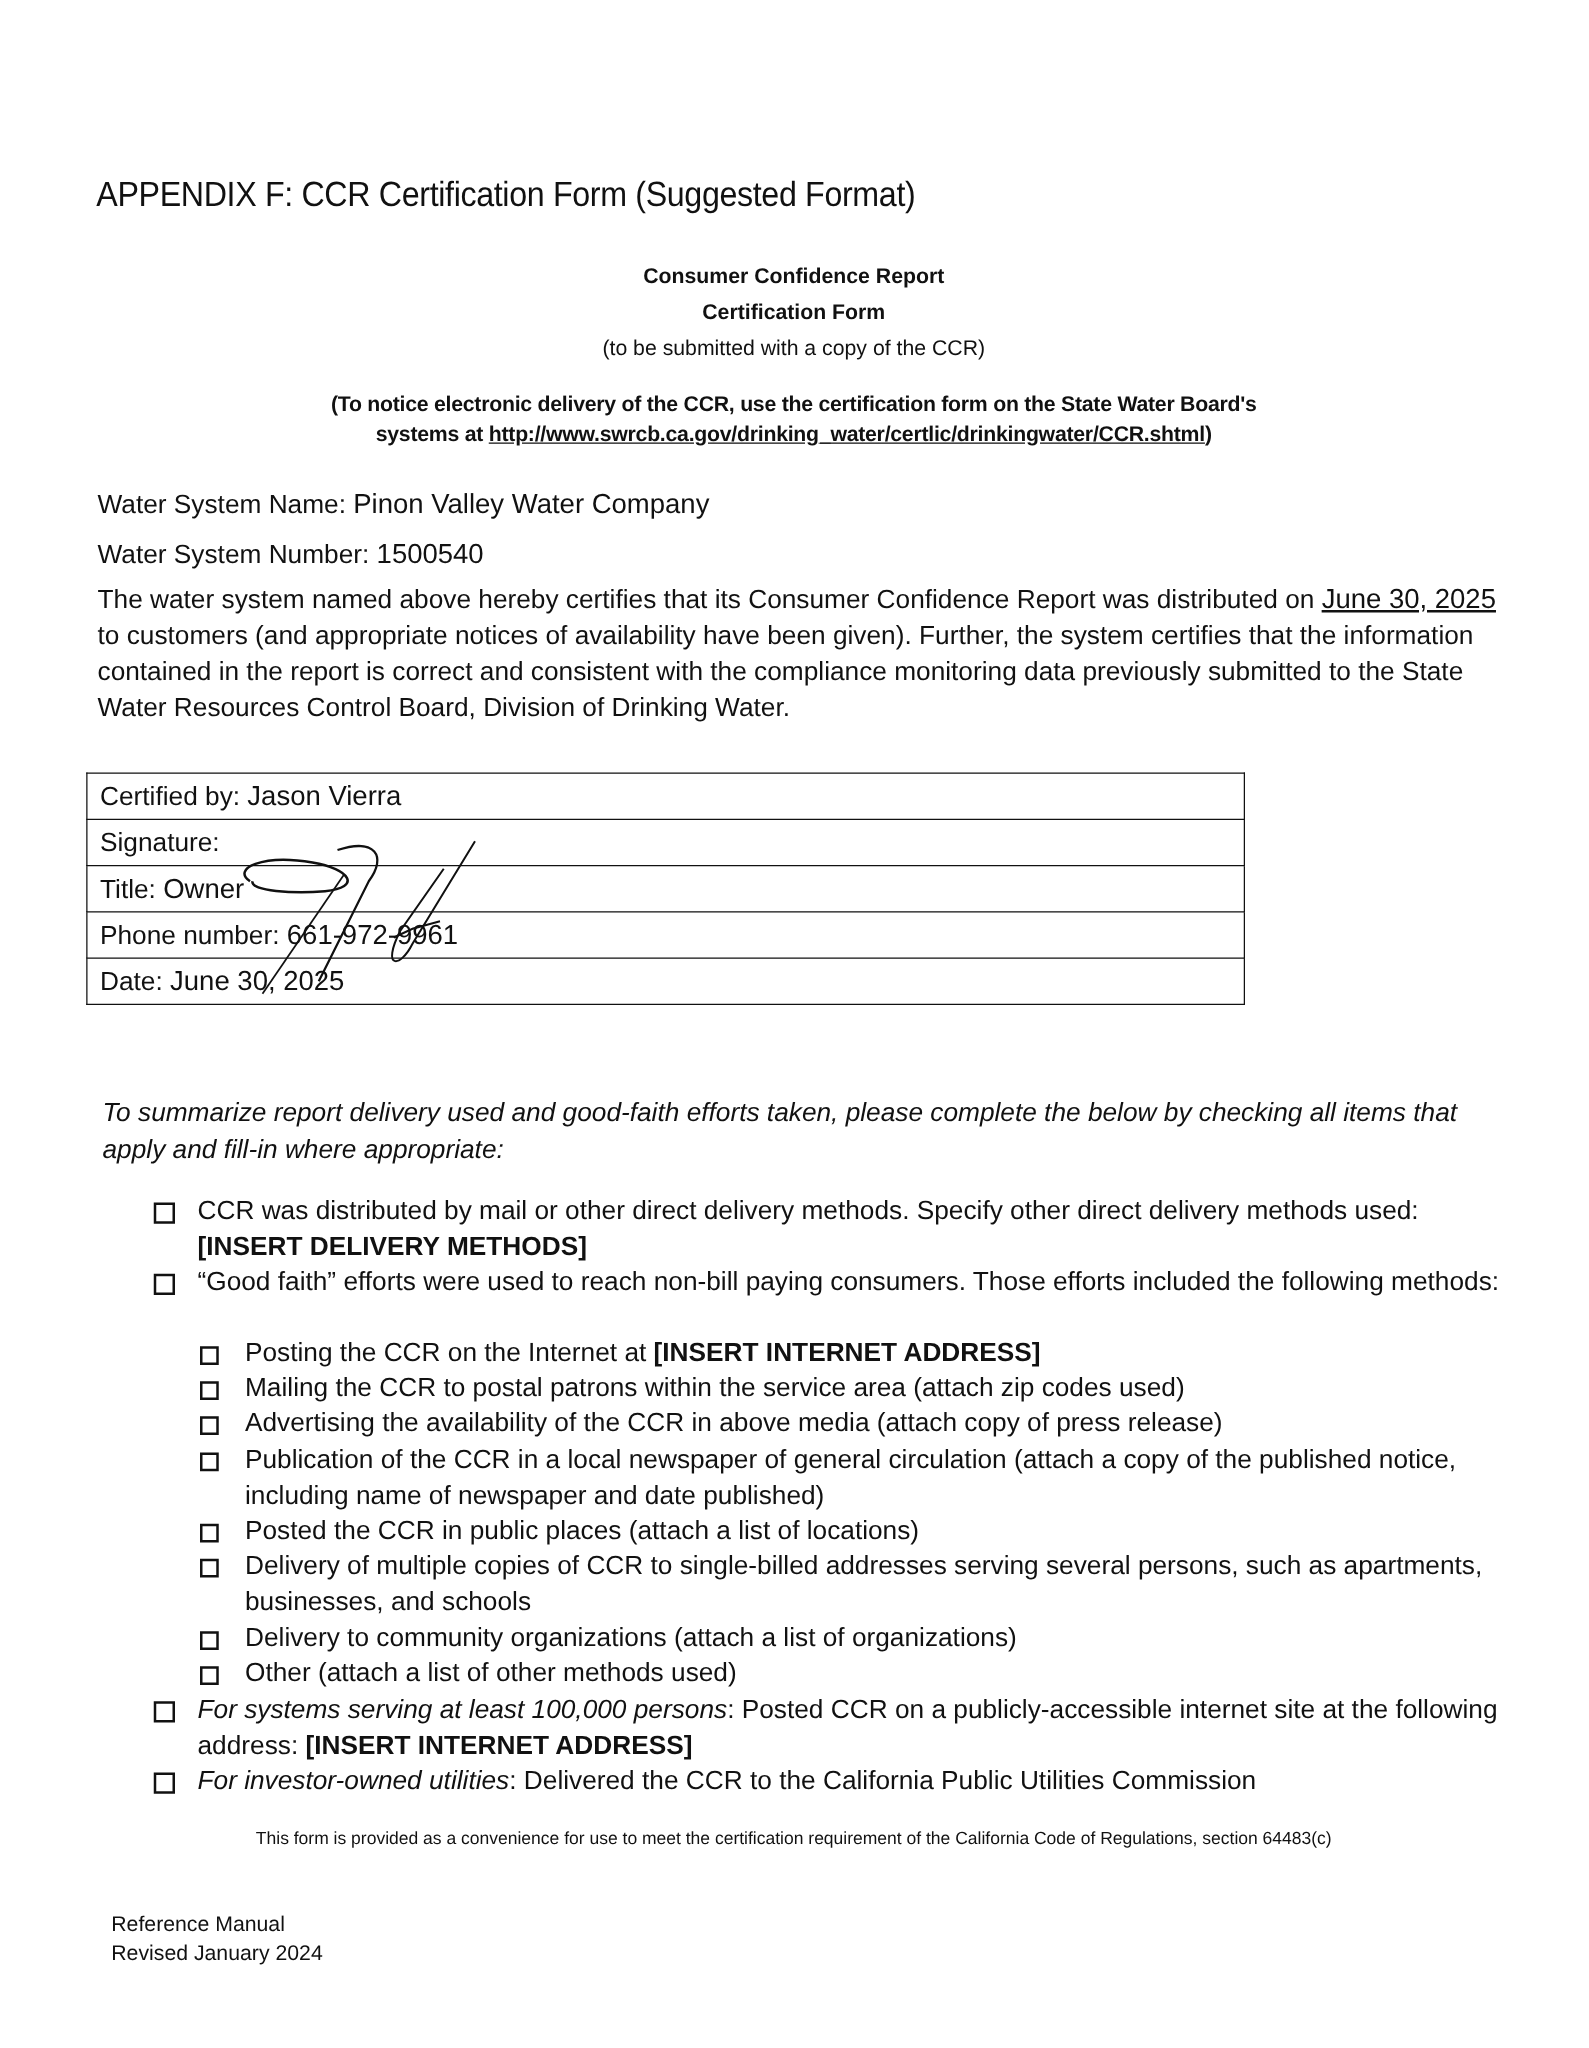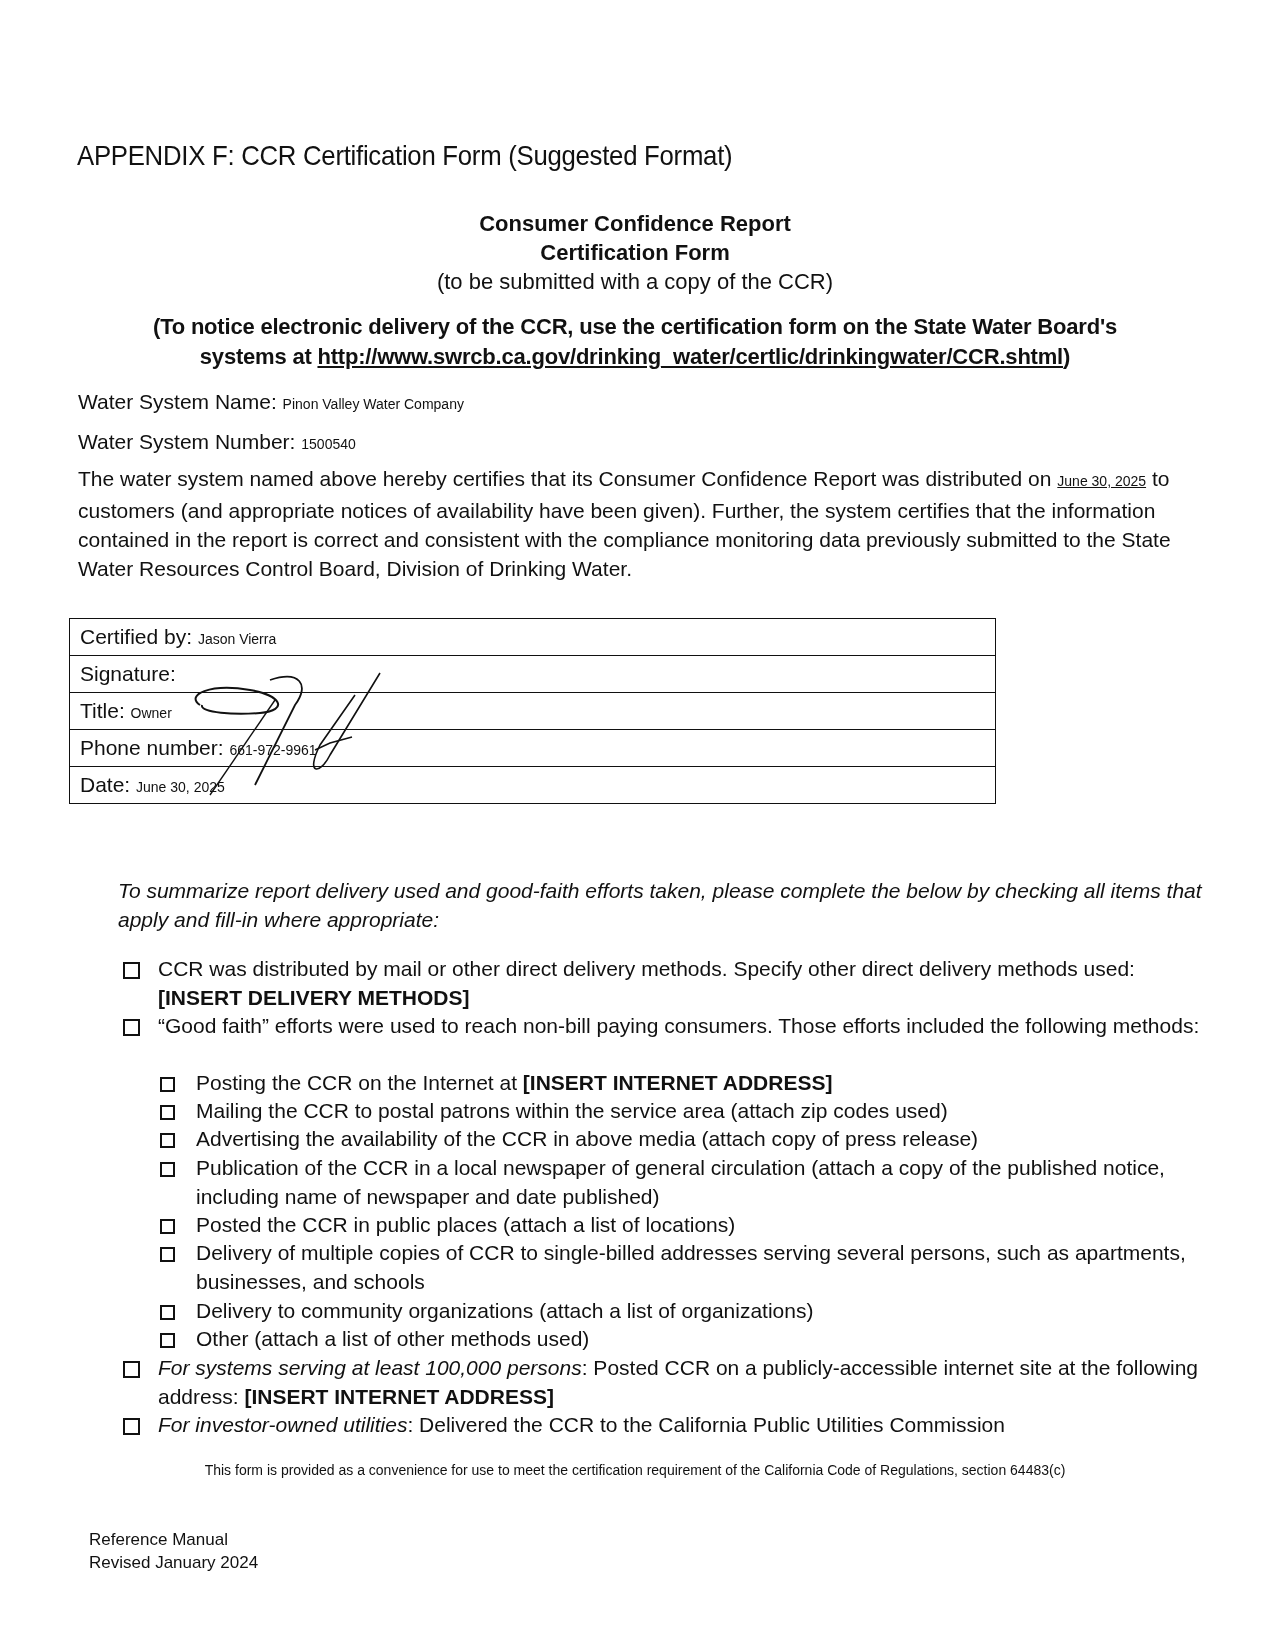--- a/index.html
+++ b/index.html
@@ -1,27 +1,27 @@
 <!DOCTYPE html>
 <html><head>
 <meta charset="utf-8">
 <style>
   html, body { margin:0; padding:0; background:#fff; }
   body { width:1271px; height:1638px; position:relative; overflow:hidden; color:#111; font-family:"Liberation Sans", sans-serif; }
   .abs { position:absolute; }
   .title { left:77px; top:140px; font-size:28px; letter-spacing:-0.3px; transform:scaleX(0.92); transform-origin:left top; }
-  .center { left:60px; width:1150px; text-align:center; font-size:22px; }
+  .center { left:60px; width:1150px; text-align:center; font-size:17px; }
   .bold { font-weight:bold; }
   .u { text-decoration:underline; }
   .line { left:78px; font-size:21px; }
-  .small { font-size:14px; }
+  .small { font-size:22px; }
   .para { left:78px; width:1130px; font-size:21px; line-height:29px; }
   table.cert { position:absolute; left:69px; top:618px; width:927px; border-collapse:collapse; }
   table.cert td { border:1.5px solid #111; height:36px; padding:0 10px; font-size:21px; }
-  .intro { left:82px; top:876px; width:1100px; font-size:21px; font-style:italic; line-height:29px;margin-left:36px; }
+  .intro { left:82px; top:876px; width:1100px; font-size:21px; font-style:italic; line-height:29px; }
   .item { position:absolute; font-size:21px; line-height:29px; }
   .cb { position:absolute; width:13px; height:13px; border:2px solid #111; }
   .item-text { position:absolute; }
   .footer-note { left:60px; width:1150px; text-align:center; font-size:14px; line-height:29px; top:1456px; }
   .ref { left:89px; top:1528px; font-size:17px; line-height:23px; }
   .sig { position:absolute; left:180px; top:665px; }
 </style>
 </head>
 <body>
 

